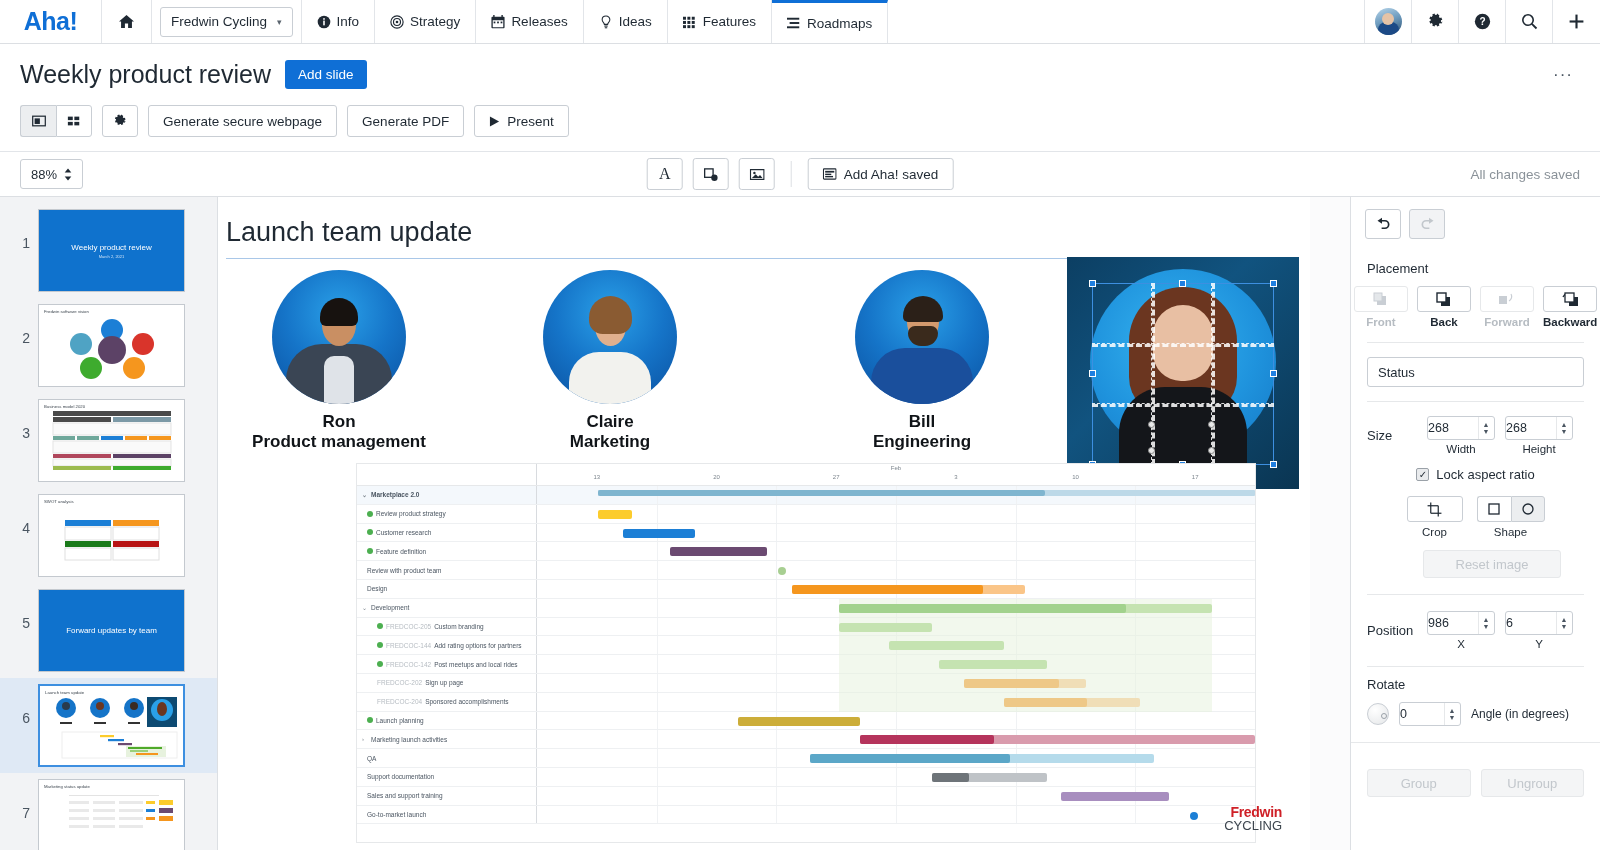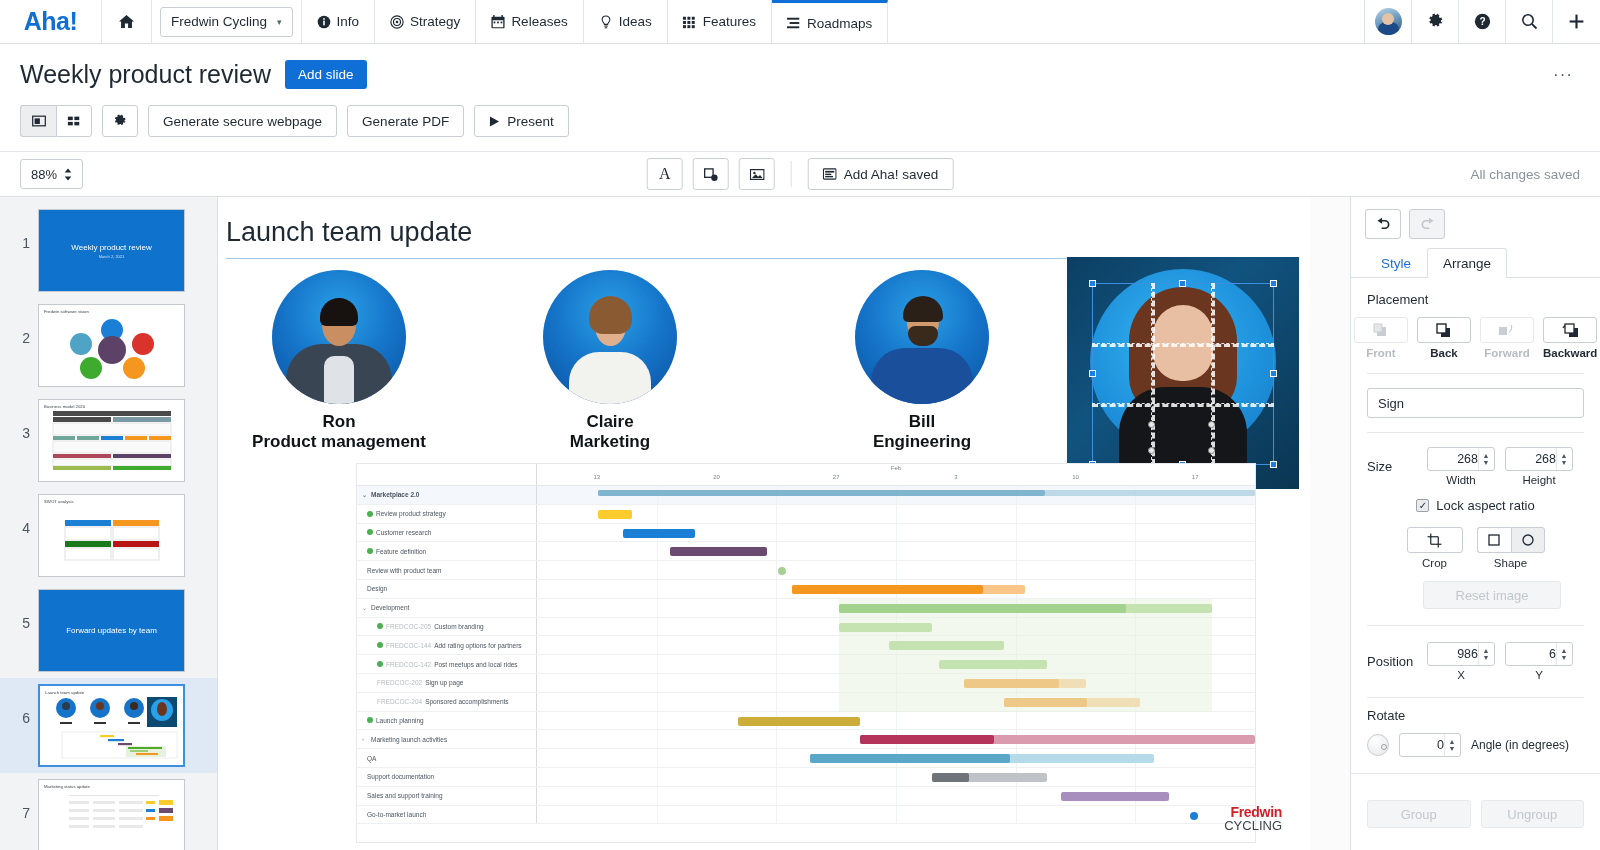--- a/index.html
+++ b/index.html
@@ -253,21 +253,21 @@
     border:1px solid #c9ced4; border-radius:3px; height:30px;
     display:flex; align-items:center; padding: 0 10px; font-size:13px; color:#1f2933; cursor:pointer;
   }
   .row-field { display:flex; align-items:center; gap:8px; }
   .row-field .lbl { width:52px; font-size:13px; }
   .spin {
     display:flex; align-items:center; border:1px solid #c9ced4; border-radius:3px;
     height:24px; width:68px; background:#fff;
   }
   .spin input {
-    border:none; outline:none; width:50px; text-align:right; font-size:12.5px;
+    border:none; outline:none; width:50px; font-size:12.5px;
     font-family:"Liberation Sans",sans-serif; color:#1f2933; background:transparent;
   }
   .spin .arrows {
     width:15px; border-left:1px solid #e6e8ea; height:100%;
     display:flex;flex-direction:column;align-items:center;justify-content:center;
     font-size:7px; line-height:7px; color:#4a5561; cursor:pointer;
   }
   .sub-lbl { font-size:11.5px; text-align:center; color:#1f2933; margin-top:3px;}
   .chk-row { display:flex; align-items:center; gap:7px; justify-content:center; margin-top:12px;}
   .chkbox {
@@ -1062,24 +1062,20 @@
       <div class="rp-iconbtn disabled">
         <span>
           <svg width="15" height="15" viewBox="0 0 16 16">
               <path d="M11 4H6.5a4 4 0 0 0 0 8H10" fill="none" stroke="#c2c7cc" stroke-width="1.8"></path>
               <polygon points="9.6,0.8 9.6,7.2 14.4,4" fill="#c2c7cc"></polygon>
             </svg>
         </span>
       </div>
     </div>
 
-    <div class="rp-tabs">
-      <div class="rp-tab">Style</div>
-      <div class="rp-tab active">Arrange</div>
-    </div>
 
     <div class="rp-body">
       <div class="rp-section-label">Placement</div>
 
       <div class="place-grid">
         <div class="place-col">
           <div class="place-btn dim">
             <span>
               <svg width="18" height="15" viewBox="0 0 18 15">
                   <rect x="5" y="4" width="9" height="9" fill="#c9ced4"></rect>
@@ -1119,21 +1115,21 @@
                   <rect x="10" y="5" width="9" height="9" fill="#1f2933"></rect>
                   <rect x="6" y="1" width="9" height="9" fill="#fff" stroke="#1f2933" stroke-width="1.3"></rect>
                 </svg>
             </span>
           </div>
           <div class="place-lbl">Backward</div>
         </div>
       </div>
 
       <div class="hr"></div>
-      <div class="align-box">Sign</div>
+      <div class="align-box">Status</div>
       <div class="hr"></div>
 
       <div class="row-field">
         <div class="lbl">Size</div>
         <div style="display:flex;gap:10px;">
           <div>
             <div class="spin">
               <input readonly="" value="268" style="">
               <div class="arrows">▲<br>▼</div>
             </div>

